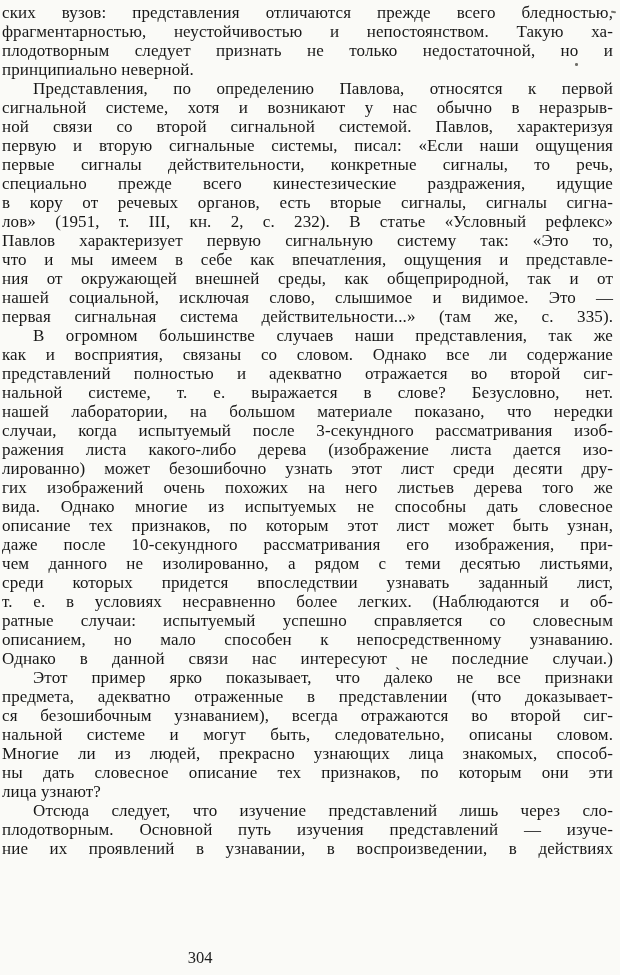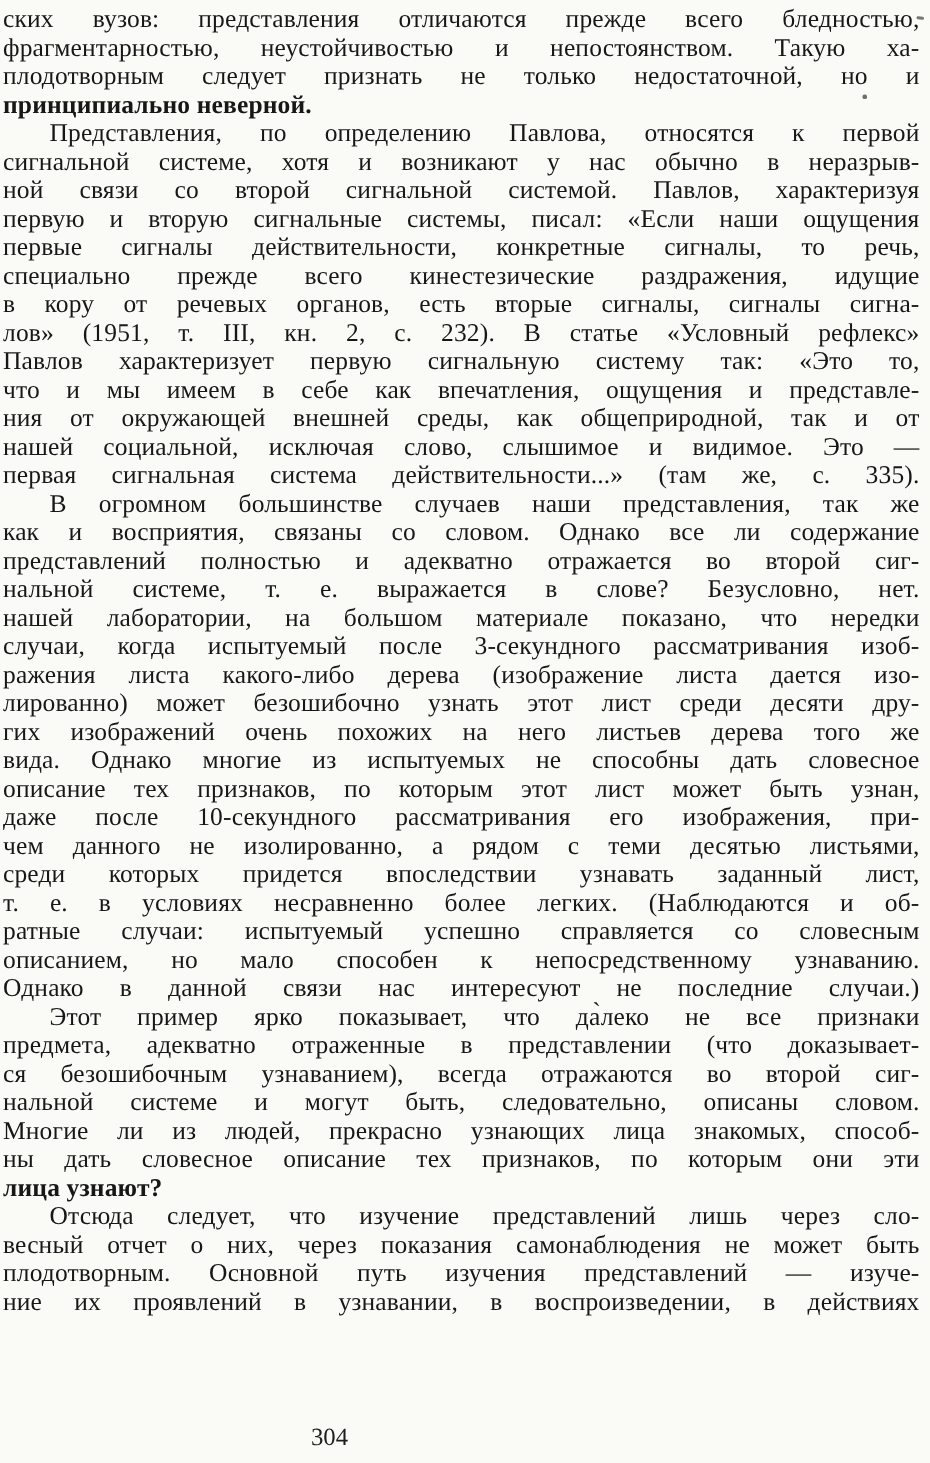--- a/index.html
+++ b/index.html
@@ -34,28 +34,27 @@
     text-align-last: justify;
     white-space: normal;
     height: 19px;
     overflow: visible;
   }
   .ln.indent {
     text-indent: 31px;
   }
   .ln.end {
     text-align-last: left;
-    font-weight: bold;
   }
   .page-number {
     position: absolute;
     left: 168px;
     top: 948px;
     width: 64px;
-    text-align: right;
+    text-align: center;
     font-size: 16.5px;
     line-height: 19px;
     color: #1d1d1d;
   }
   .speck {
     position: absolute;
     background: #8a8a85;
     border-radius: 50%;
   }
   .speck-dash {
@@ -116,20 +115,19 @@
       <div class="ln">описанием, но мало способен к непосредственному узнаванию.</div>
       <div class="ln">Однако в данной связи нас интересуют не последние случаи.)</div>
       <div class="ln indent">Этот пример ярко показывает, что да̀леко не все признаки</div>
       <div class="ln">предмета, адекватно отраженные в представлении (что доказывает-</div>
       <div class="ln">ся безошибочным узнаванием), всегда отражаются во второй сиг-</div>
       <div class="ln">нальной системе и могут быть, следовательно, описаны словом.</div>
       <div class="ln">Многие ли из людей, прекрасно узнающих лица знакомых, способ-</div>
       <div class="ln">ны дать словесное описание тех признаков, по которым они эти</div>
       <div class="ln end">лица узнают?</div>
       <div class="ln indent">Отсюда следует, что изучение представлений лишь через сло-</div>
-      <div class="ln">весный отчет о них, через показания самонаблюдения не может быть</div>
       <div class="ln">плодотворным. Основной путь изучения представлений — изуче-</div>
       <div class="ln">ние их проявлений в узнавании, в воспроизведении, в действиях</div>
     </div>
   <div class="page-number">304</div>
   <div class="speck speck-dash"></div>
   <div class="speck speck-dot"></div>
 </div>
 
 </body></html>

